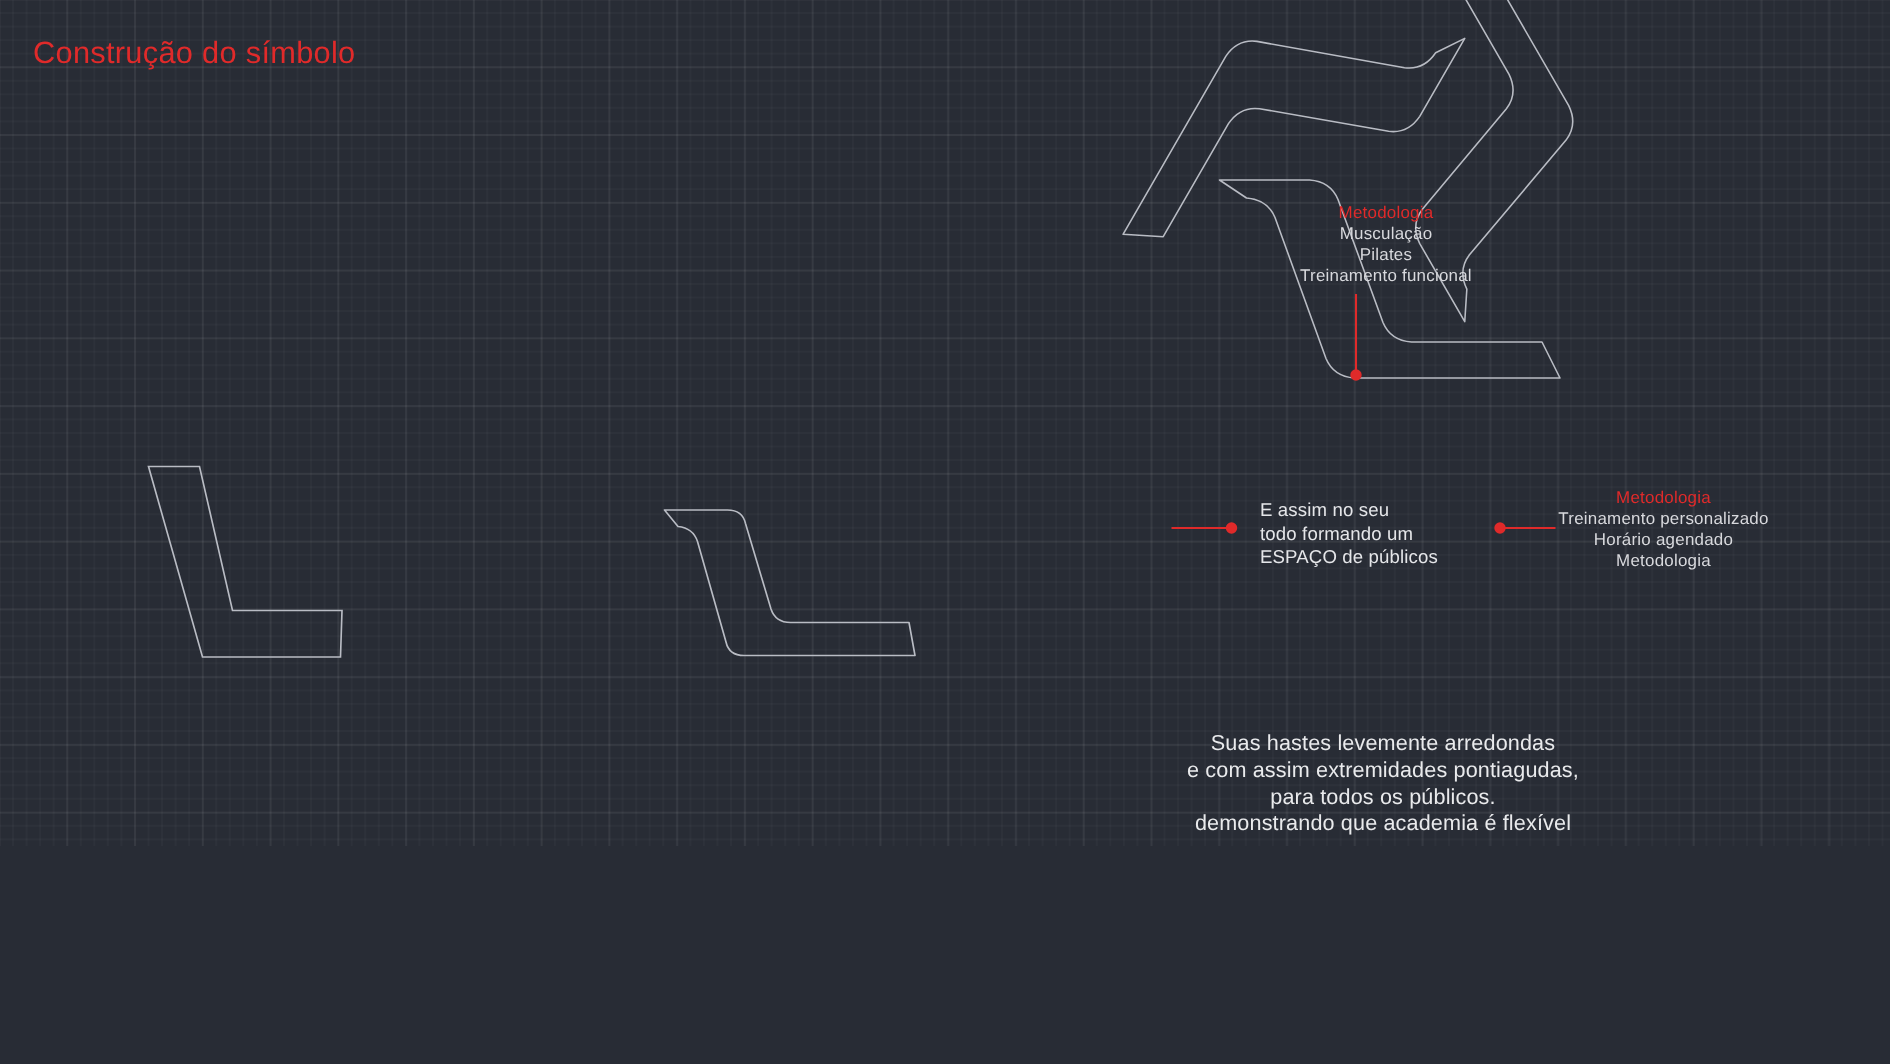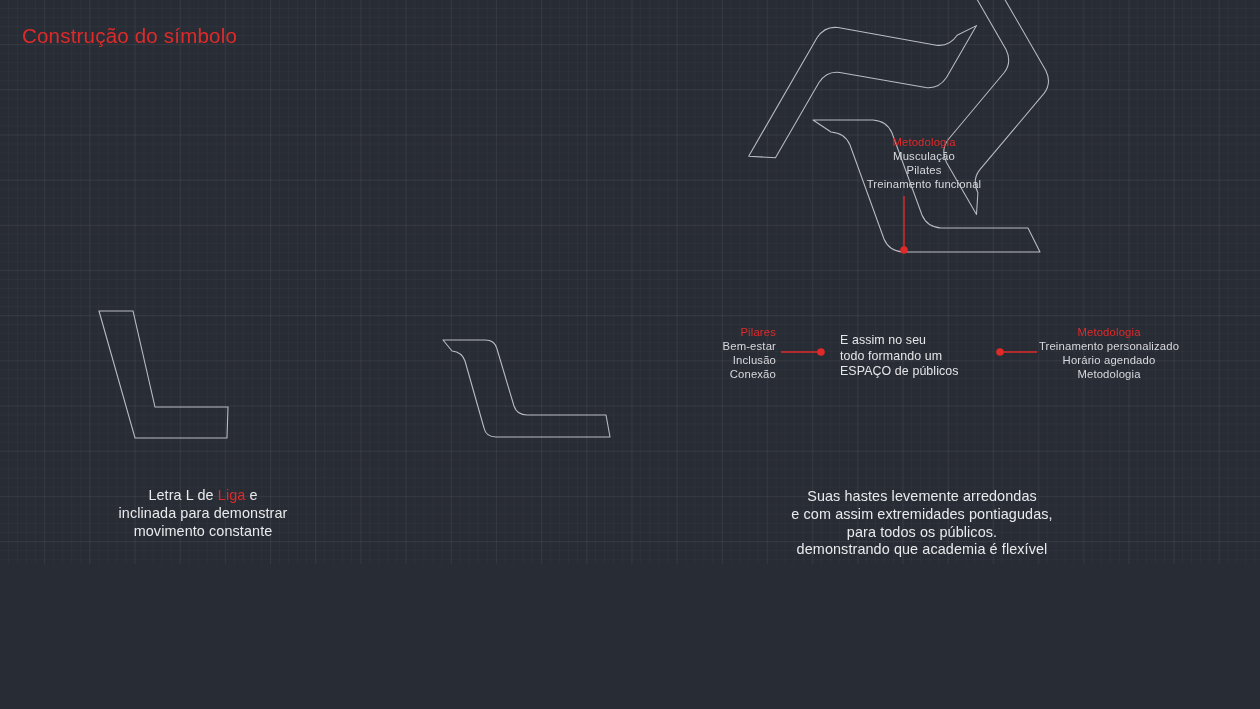--- a/index.html
+++ b/index.html
@@ -137,25 +137,20 @@
 <body>
 
 <div id="stage">
 
   <div id="page-title">Construção do símbolo</div>
 
   <div class="panel" id="panel-1">
     <svg class="figure-svg" width="420" height="480" viewBox="0 0 420 480">
       <path d="M 99 311 L 133 311 L 155 407 L 228 407 L 227 438 L 135 438 Z" fill="none" stroke="#b9bcc4" stroke-width="1.1" stroke-linejoin="miter"></path>
     </svg>
-    <div class="caption" id="caption-1">
-        <div><span>Letra L de </span><span class="accent">Liga</span><span> e</span></div>
-        <div><span>inclinada para demonstrar</span></div>
-        <div><span>movimento constante</span></div>
-      </div>
   </div>
 
   <div class="panel" id="panel-2">
     <svg class="figure-svg" width="420" height="480" viewBox="0 0 420 480">
       <path d="M 51 340
                L 93 340
                Q 103 340 105 349
                L 122 406
                Q 125 415 135 415
                L 214 415
@@ -224,26 +219,20 @@
       <span>todo formando um</span>
       <span>ESPAÇO de públicos</span>
     </div>
 
   <div class="annot" id="annot-metodologia">
       <span class="annot-title">Metodologia</span>
       <span class="annot-line">Musculação</span>
       <span class="annot-line">Pilates</span>
       <span class="annot-line">Treinamento funcional</span>
     </div>
-  <div class="annot" id="annot-pilares">
-      <span class="annot-title">Pilares</span>
-      <span class="annot-line">Bem-estar</span>
-      <span class="annot-line">Inclusão</span>
-      <span class="annot-line">Conexão</span>
-    </div>
   <div class="annot" id="annot-diferencial">
       <span class="annot-title">Metodologia</span>
       <span class="annot-line">Treinamento personalizado</span>
       <span class="annot-line">Horário agendado</span>
       <span class="annot-line">Metodologia</span>
     </div>
 
   <svg id="leaders" viewBox="0 0 1260 709">
     <g stroke="#e02a2a" stroke-width="1.4" fill="#e02a2a">
       <line x1="904" y1="196" x2="904" y2="249"></line>

